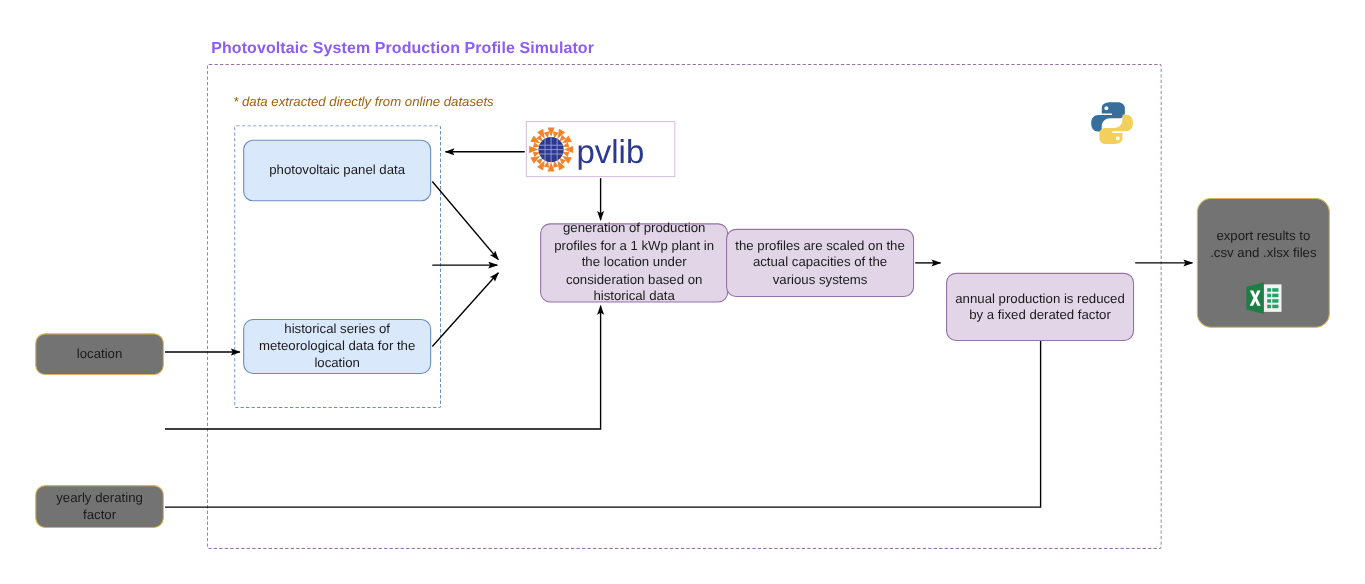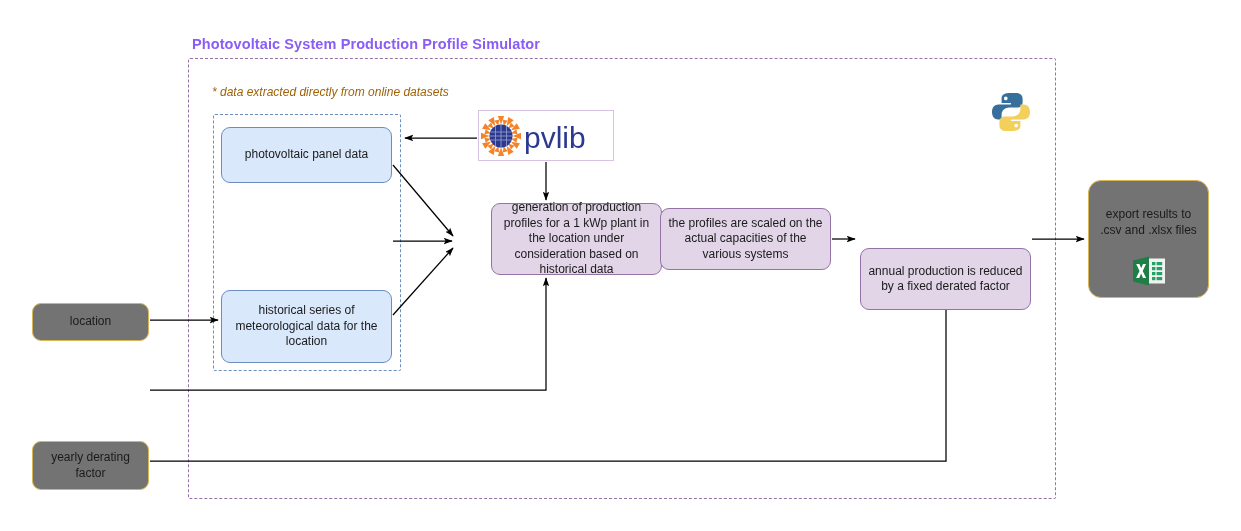--- a/index.html
+++ b/index.html
@@ -69,31 +69,31 @@
     line-height: 15.5px;
     padding: 18px 6px;
   }
   .node-blue   { background: #dae8fc; border: 1.1px solid #6c8ebf; }
   .node-purple { background: #e1d5e7; border: 1.1px solid #9673a6; }
   .node-yellow { background: #737373; border: 1.1px solid #d6b656; }
 
   
   #node-panel-data   { left: 221px; top: 127px; width: 171px; height: 56px; }
   #node-inverter     { left: 221px; top: 213px; width: 171px; height: 56px; }
-  #node-meteo        { left: 221px; top: 290px; width: 171px; height: 73px; }
+  #node-meteo        { left: 221px; top: 290px; width: 171px; height: 50px; }
 
   
   #node-generation   { left: 459px; top: 203px; width: 171px; height: 72px; margin-left: 32px; }
   #node-scaling      { left: 660px; top: 208px; width: 171px; height: 62px; }
   #node-derating     { left: 860px; top: 208px; width: 171px; height: 62px; margin-top: 40px; }
 
   
   #node-location     { left: 32px; top: 303px; width: 117px; height: 18px; }
   #node-capacity     { left: 32px; top: 369px; width: 117px; height: 42px; }
-  #node-derating-in  { left: 32px; top: 441px; width: 117px; height: 49px; }
+  #node-derating-in  { left: 32px; top: 441px; width: 117px; height: 39px; }
 
   
   #node-export {
     left: 1088px; top: 180px; width: 121px; height: 118px;
     flex-direction: column;
     justify-content: flex-start;
     padding-top: 26px;
     border-radius: 13px;
   }
   #node-export .export-label { width: 100%; }

